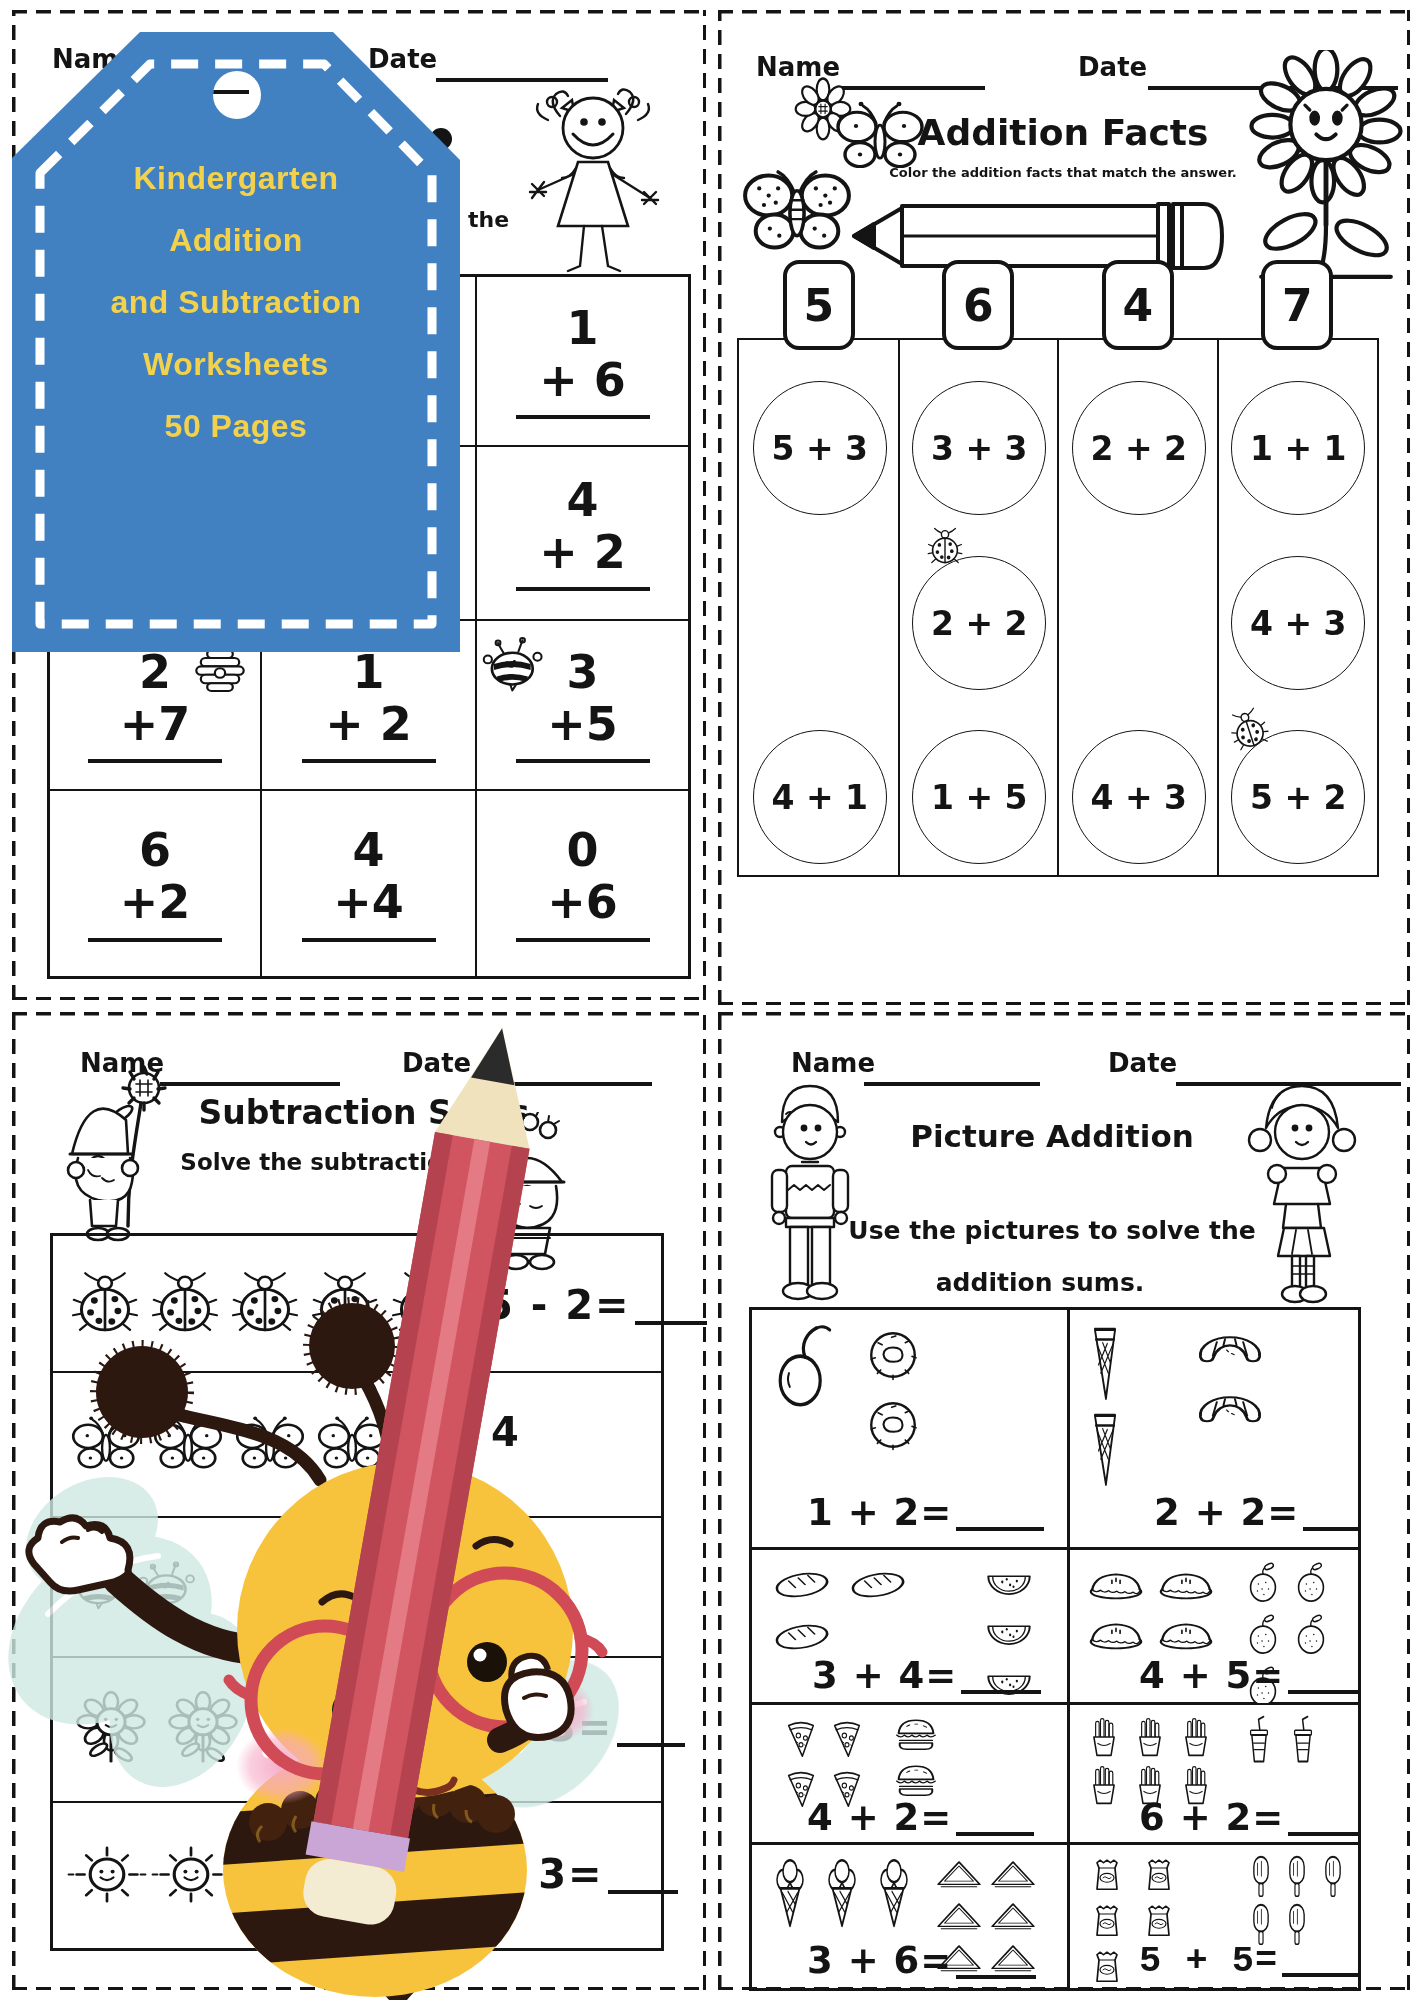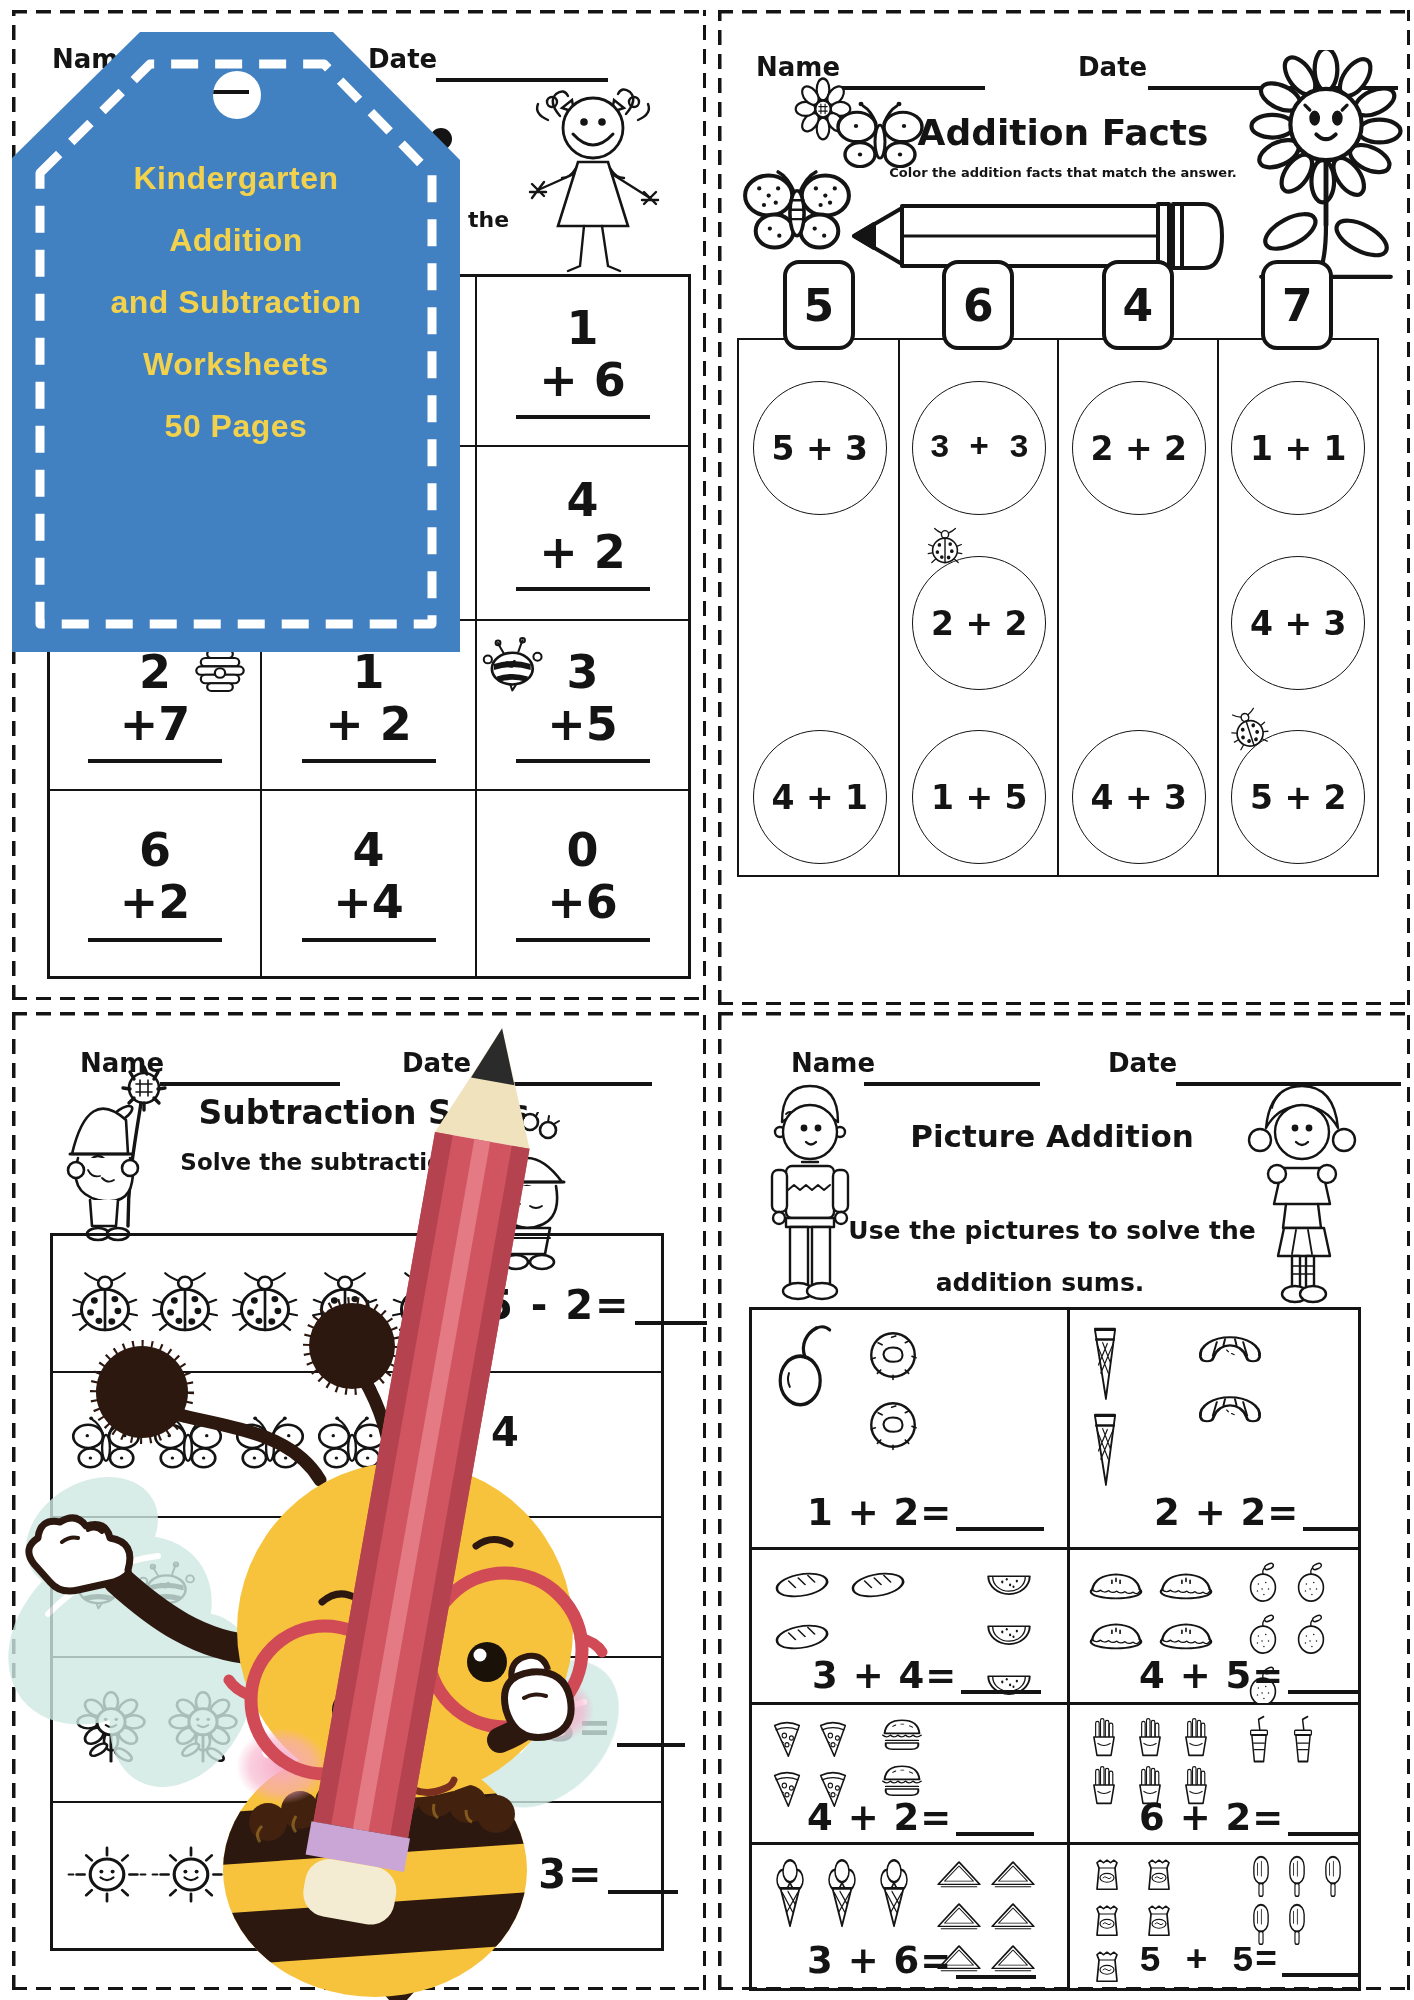--- a/index.html
+++ b/index.html
@@ -269,21 +269,21 @@
       </g>
     </svg>
   </div>
 
   <div id="tr-table">
       <div class="tr-v" style="left: 158.5px;"></div>
       <div class="tr-v" style="left: 318px;"></div>
       <div class="tr-v" style="left: 477.5px;"></div>
       <div class="tr-circle" style="left: 13.75px; top: 41px;">5 + 3</div>
       <div class="tr-circle" style="left: 13.75px; top: 390px;">4 + 1</div>
-      <div class="tr-circle" style="left: 173.25px; top: 41px; font-family: Liberation Mono, monospace;">3 + 3</div>
+      <div class="tr-circle" style="left: 173.25px; top: 41px;">3 + 3</div>
       <div class="tr-circle" style="left: 173.25px; top: 216px;">2 + 2</div>
       <div class="tr-circle" style="left: 173.25px; top: 390px;">1 + 5</div>
       <div class="tr-circle" style="left: 332.75px; top: 41px;">2 + 2</div>
       <div class="tr-circle" style="left: 332.75px; top: 390px;">4 + 3</div>
       <div class="tr-circle" style="left: 492.25px; top: 41px;">1 + 1</div>
       <div class="tr-circle" style="left: 492.25px; top: 216px;">4 + 3</div>
       <div class="tr-circle" style="left: 492.25px; top: 390px;">5 + 2</div>
     </div>
   <span class="doodle" style="left:207px;top:516px">
       <svg width="40" height="42" viewBox="0 0 100 100" preserveAspectRatio="none">
@@ -948,21 +948,21 @@
                   <circle cx="62" cy="60" r="1.6"></circle>
                   <circle cx="38" cy="64" r="1.6"></circle>
                   <circle cx="52" cy="71" r="1.6"></circle>
                 </g>
               </svg>
             </span>
           </span>
         </div>
         <span class="br-eq" style="left: 70px; bottom: 6px;">4 + 5=<span class="blank" style="width: 80px;"></span></span>
       </div>
-      <div class="br-cell" style="left: 0px; top: 393px; width: 317px; height: 140px;">
+      <div class="br-cell" style="left: 0px; top: 393px; width: 317px; height: 140px; padding-left: 14px;">
         <div class="br-groups">
           <span class="br-group" style="width: 96px;">
             <span>
               <svg width="44" height="48" viewBox="0 0 100 100" preserveAspectRatio="none">
                 <path d="M22 24 Q50 12 78 24 L53 88 Z" stroke="#141414" stroke-linecap="round" stroke-linejoin="round" fill="#fff" stroke-width="3.5"></path>
                 <path d="M25 33 Q50 24 75 33" stroke="#141414" stroke-linecap="round" stroke-linejoin="round" fill="none" stroke-width="2.6"></path>
                 <circle cx="44" cy="45" r="5" stroke="#141414" stroke-linecap="round" stroke-linejoin="round" fill="none" stroke-width="2.4"></circle>
                 <circle cx="60" cy="50" r="4.5" stroke="#141414" stroke-linecap="round" stroke-linejoin="round" fill="none" stroke-width="2.4"></circle>
                 <circle cx="50" cy="64" r="4.5" stroke="#141414" stroke-linecap="round" stroke-linejoin="round" fill="none" stroke-width="2.4"></circle>
                 <path d="M40 58 l3 2 M58 64 l2 2" stroke="#141414" stroke-linecap="round" stroke-linejoin="round" fill="none" stroke-width="1.8"></path>

